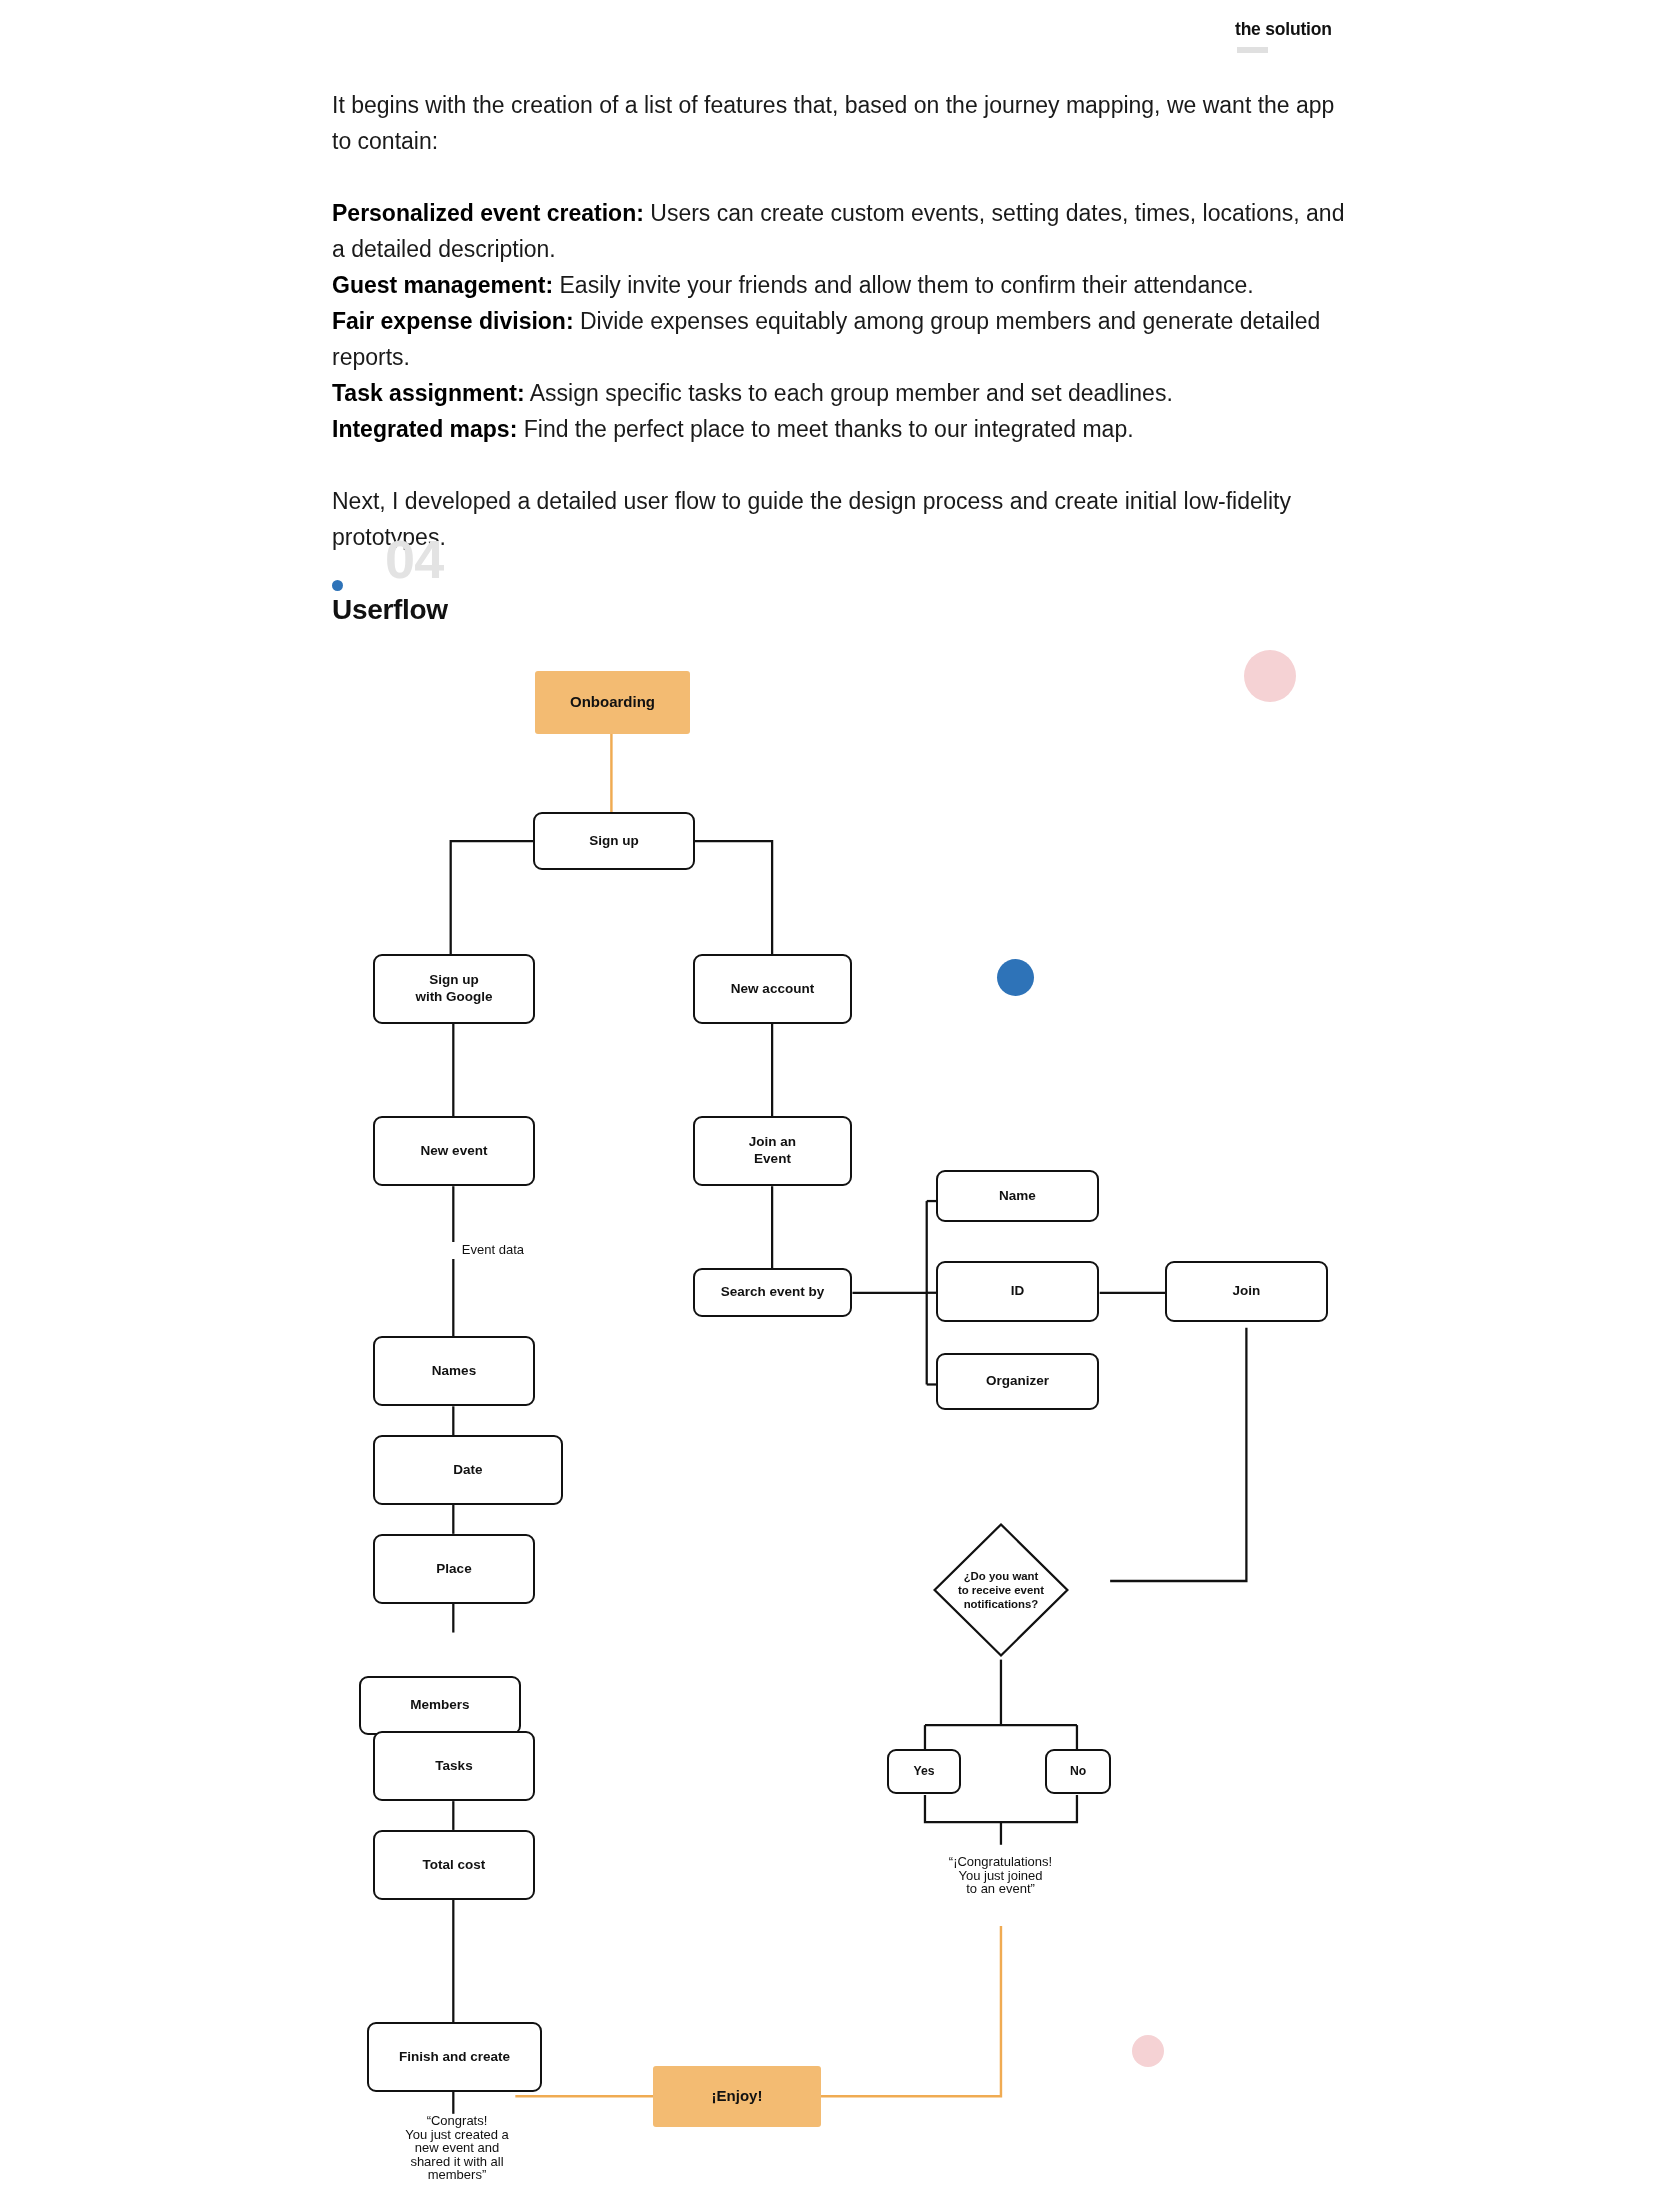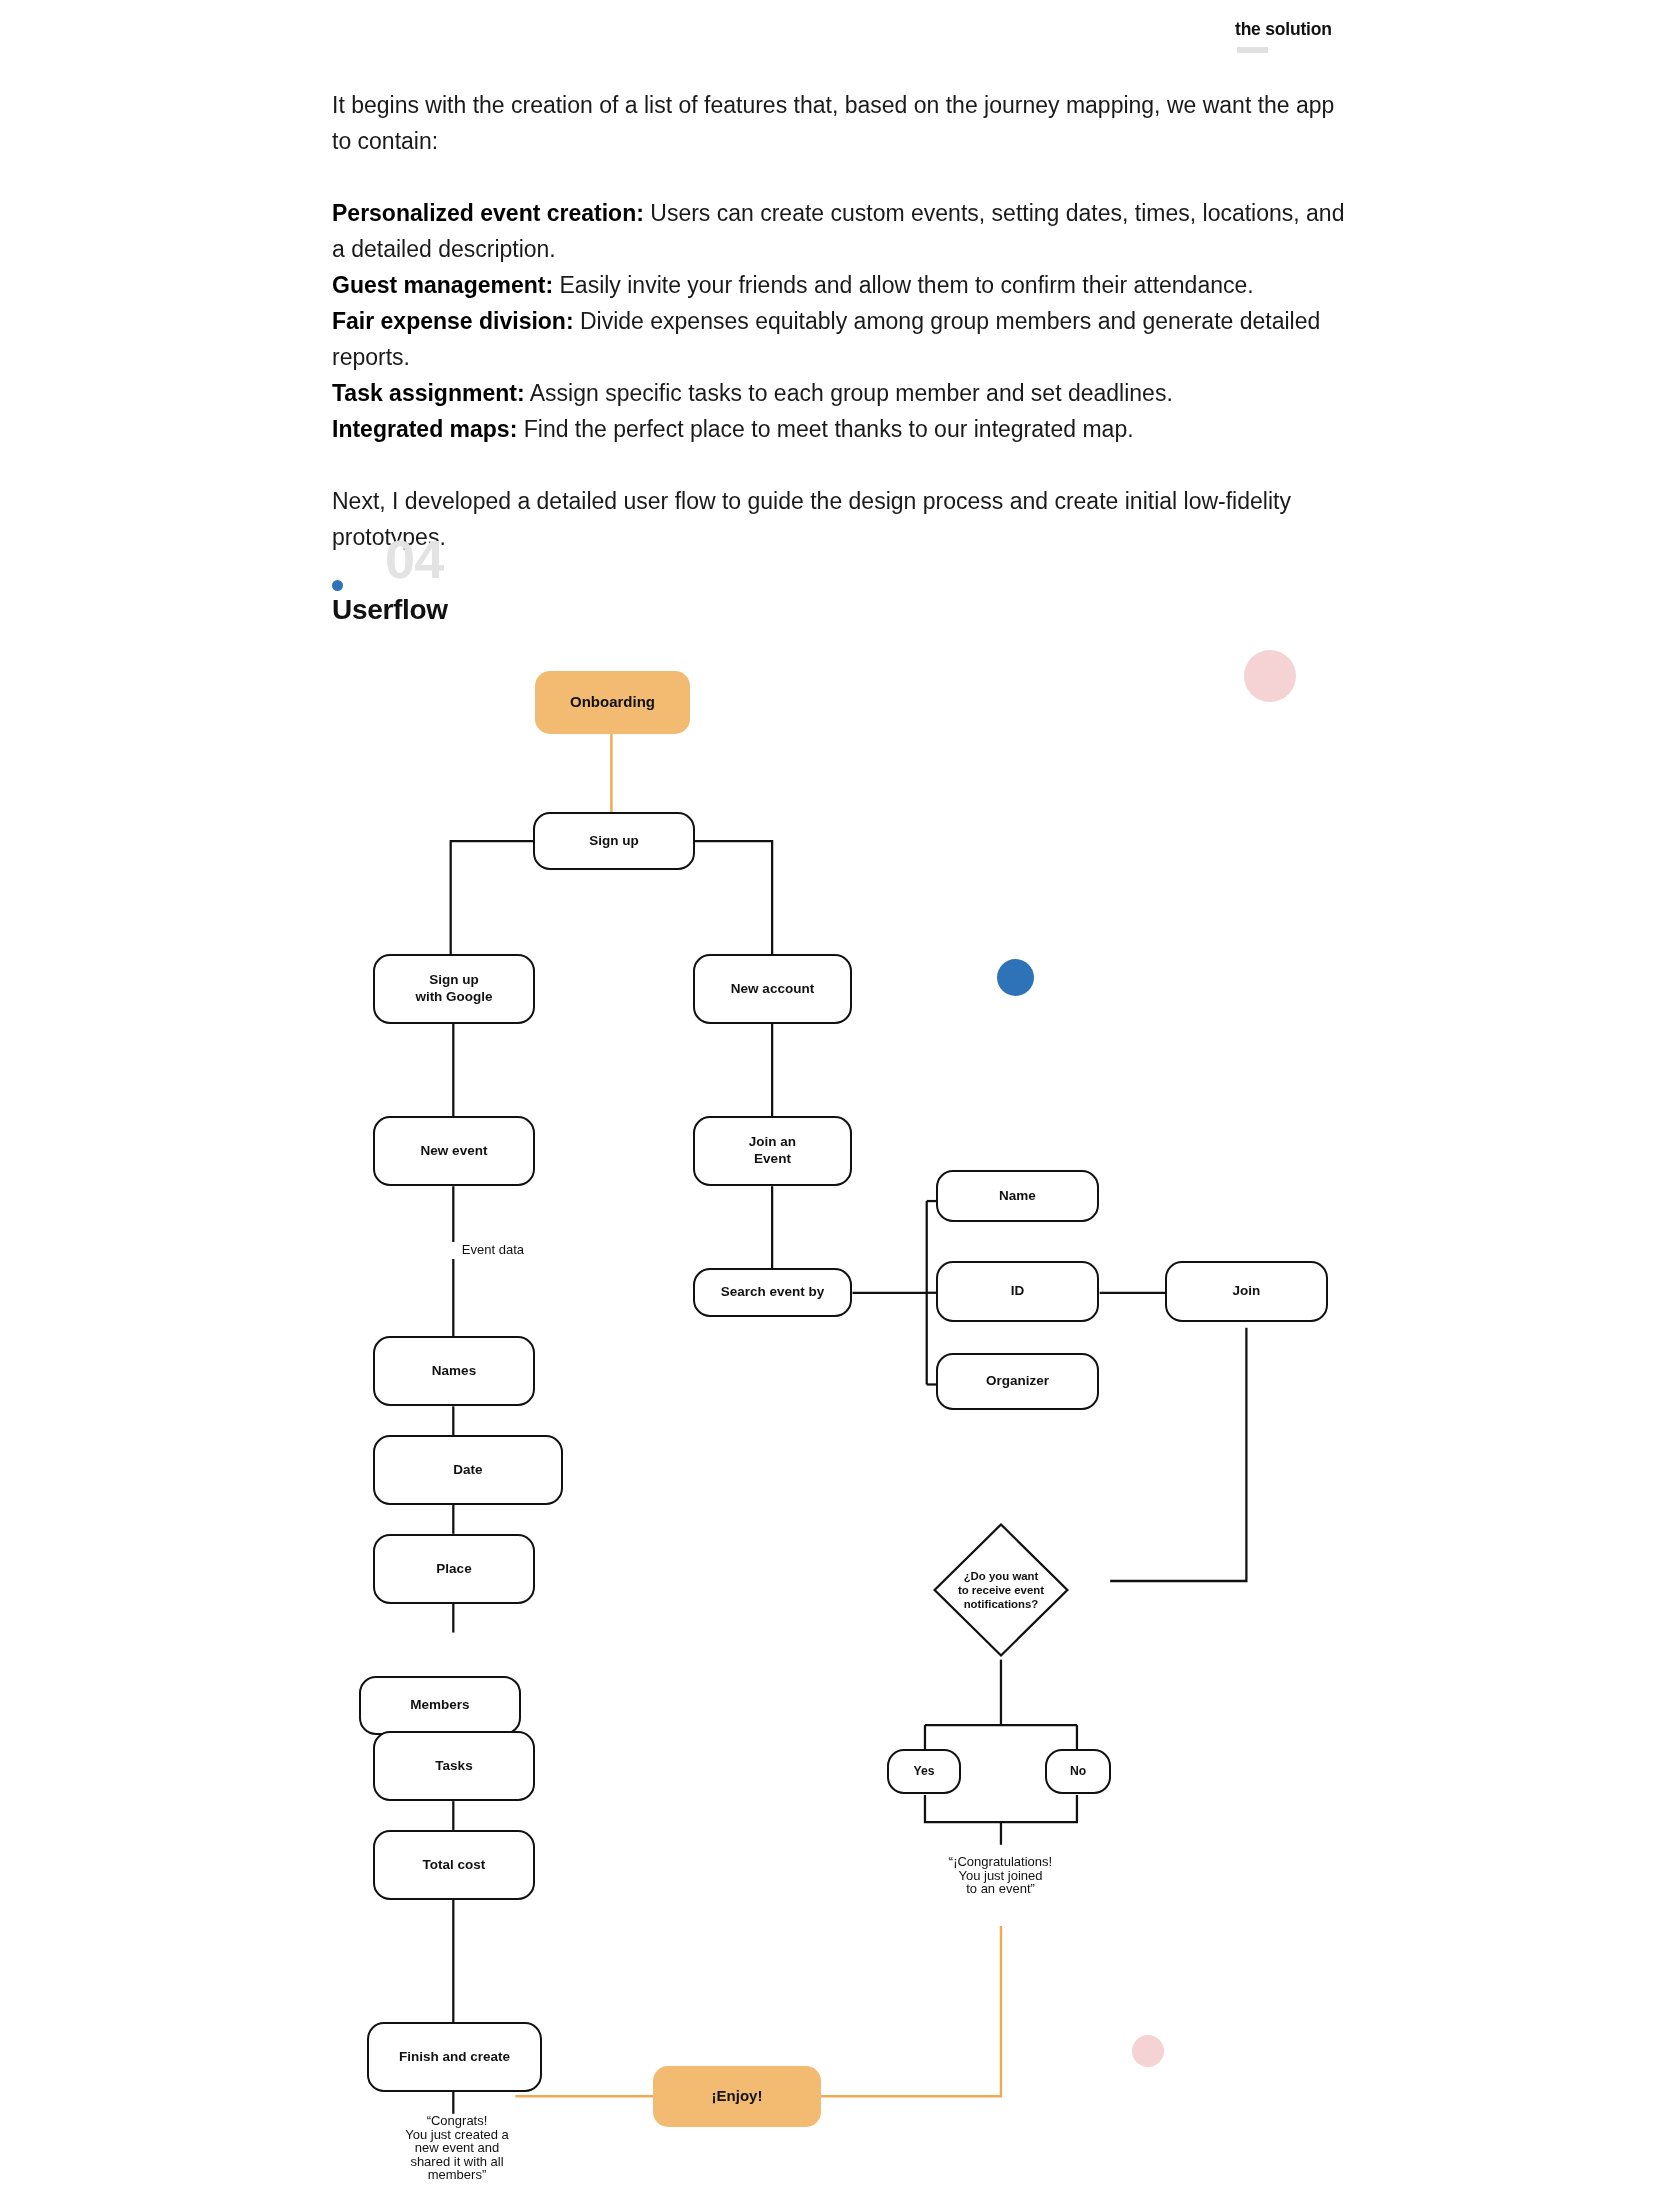--- a/index.html
+++ b/index.html
@@ -107,36 +107,36 @@
   #flow-lines {
     position: absolute;
     left: 0; top: 0;
     width: 1677px; height: 2189px;
   }
 
   .node {
     position: absolute;
     background: #ffffff;
     border: 2.2px solid #111111;
-    border-radius: 17px;
+    border-radius: 9px;
     display: flex;
     align-items: center;
     justify-content: center;
     text-align: center;
     font-size: 13.5px;
     font-weight: 700;
     line-height: 16.6px;
     color: #111111;
     white-space: pre-line;
     z-index: 3;
   }
   .node.accent {
     background: #f3bb72;
     border: none;
-    border-radius: 15px;
+    border-radius: 3px;
     font-size: 15px;
   }
   .node.small { font-size: 12.2px; }
 
   .diamond-wrap {
     position: absolute;
     z-index: 3;
   }
   .diamond-label {
     position: absolute;

